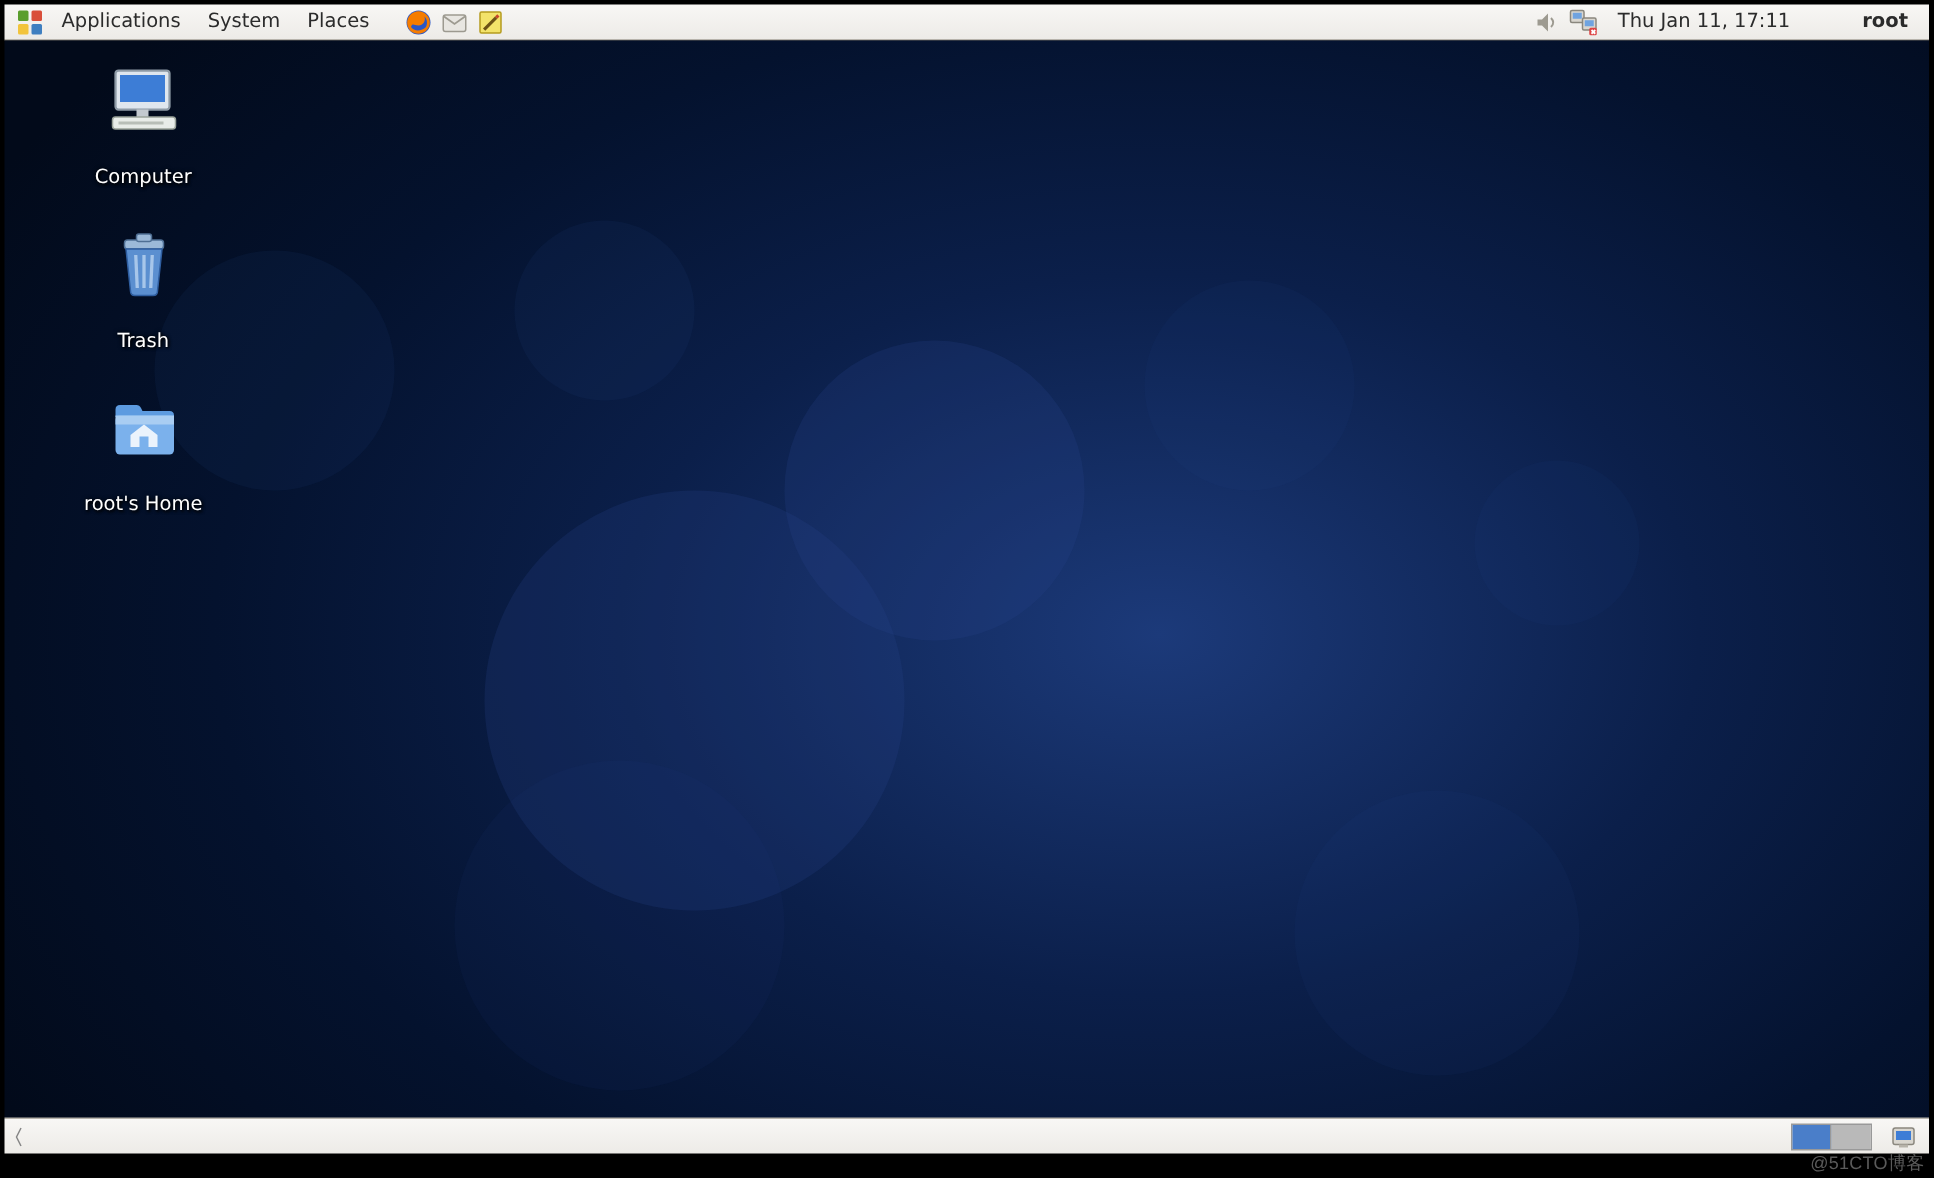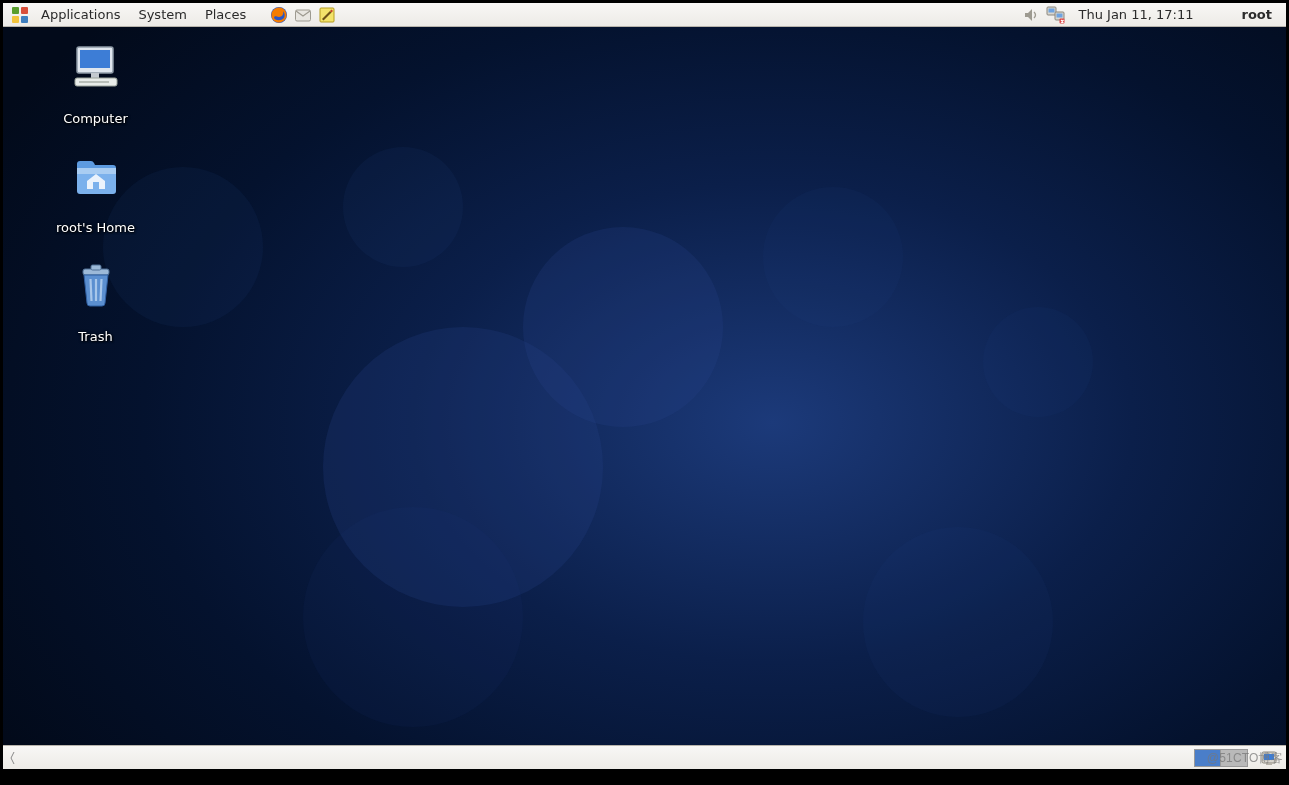--- a/index.html
+++ b/index.html
@@ -68,21 +68,21 @@
     display: flex; gap: 0; border: 1px solid #999; height: 18px; margin-right: 10px;
   }
   .ws { width: 26px; height: 16px; border-right: 1px solid #999; }
   .ws:last-child { border-right: none; }
   .ws.active { background: #4a7ec9; }
   .ws.inactive { background: #b9b9b9; }
   .tray-drawer { width: 22px; height: 22px; display:flex; align-items:center; justify-content:center; }
   .hide-btn { width: 6px; height: 22px; display:flex; align-items:center; justify-content:center; margin-right:2px; }
 
   .watermark {
-    position: absolute; right: 6px; bottom: 18px;
+    position: absolute; right: 6px; bottom: 1px;
     color: rgba(120,120,120,0.75); font-size: 12px; font-family: sans-serif;
     z-index: 50; letter-spacing: .2px;
   }
 </style>
 </head>
 <body>
 
 <div class="screen">
   <div class="vm-frame">
 
@@ -167,44 +167,44 @@
               <rect x="20" y="28" width="8" height="5" fill="#c3c9cf"></rect>
               <rect x="4" y="33" width="42" height="8" rx="2" fill="#e8ece9" stroke="#9aa29a"></rect>
               <rect x="8" y="36" width="30" height="2" fill="#b8beb8"></rect>
             </svg>
           </span>
           <span class="label">Computer</span>
         </div>
 
         <div class="dicon">
           <span class="icon-box">
-            <svg width="50" height="46" viewBox="0 0 50 46">
-              <path d="M6 14 L6 10 Q6 7 9 7 L20 7 Q22 7 23 9 L24 11 L42 11 Q45 11 45 14 L45 15 L6 15 Z" fill="#5d9be0"></path>
-              <rect x="6" y="14" width="39" height="26" rx="3" fill="#7bb1ec"></rect>
-              <rect x="6" y="14" width="39" height="6" fill="#a9cdf2"></rect>
-              <path d="M25 20 L34 27 L34 35 L16 35 L16 27 Z" fill="#fff" opacity="0.85"></path>
-              <rect x="22" y="28" width="6" height="7" fill="#7bb1ec"></rect>
-            </svg>
-          </span>
-          <span class="label">root's Home</span>
-        </div>
-
-        <div class="dicon">
-          <span class="icon-box">
             <svg width="46" height="46" viewBox="0 0 46 46">
               <rect x="10" y="6" width="26" height="6" rx="2" fill="#9cb9d8" stroke="#4f6f94"></rect>
               <rect x="18" y="2" width="10" height="5" rx="1.5" fill="#9cb9d8" stroke="#4f6f94"></rect>
               <path d="M11 12 L35 12 L32 40 Q32 43 29 43 L17 43 Q14 43 14 40 Z" fill="#5b8fd0" stroke="#2f5ea0"></path>
               <line x1="17.5" y1="16" x2="18.5" y2="38" stroke="#a7c6ea" stroke-width="2.2"></line>
               <line x1="23" y1="16" x2="23" y2="38" stroke="#a7c6ea" stroke-width="2.2"></line>
               <line x1="28.5" y1="16" x2="27.5" y2="38" stroke="#a7c6ea" stroke-width="2.2"></line>
             </svg>
           </span>
           <span class="label">Trash</span>
         </div>
+
+        <div class="dicon">
+          <span class="icon-box">
+            <svg width="50" height="46" viewBox="0 0 50 46">
+              <path d="M6 14 L6 10 Q6 7 9 7 L20 7 Q22 7 23 9 L24 11 L42 11 Q45 11 45 14 L45 15 L6 15 Z" fill="#5d9be0"></path>
+              <rect x="6" y="14" width="39" height="26" rx="3" fill="#7bb1ec"></rect>
+              <rect x="6" y="14" width="39" height="6" fill="#a9cdf2"></rect>
+              <path d="M25 20 L34 27 L34 35 L16 35 L16 27 Z" fill="#fff" opacity="0.85"></path>
+              <rect x="22" y="28" width="6" height="7" fill="#7bb1ec"></rect>
+            </svg>
+          </span>
+          <span class="label">root's Home</span>
+        </div>
       </div>
     </div>
 
     <div class="bottom-panel">
       <span class="hide-btn">
         <svg width="5" height="18">
             <path d="M4 3 L1 9 L4 15" stroke="#888" fill="none"></path>
           </svg>
       </span>
       <span class="show-desktop" style="visibility:hidden">

